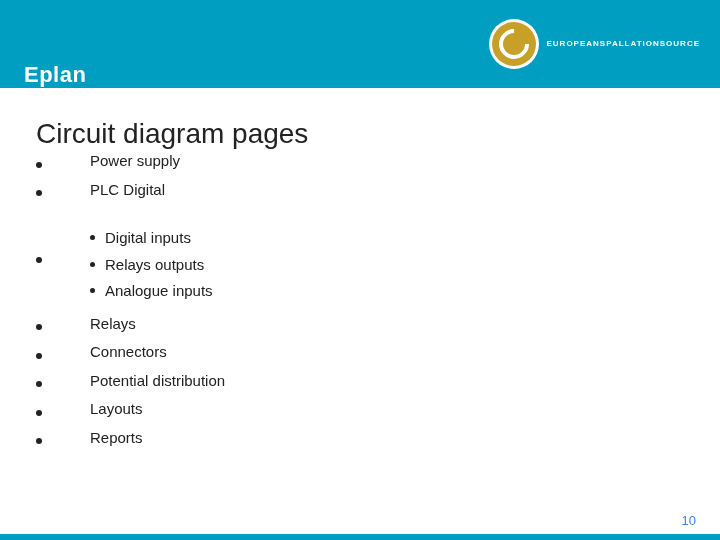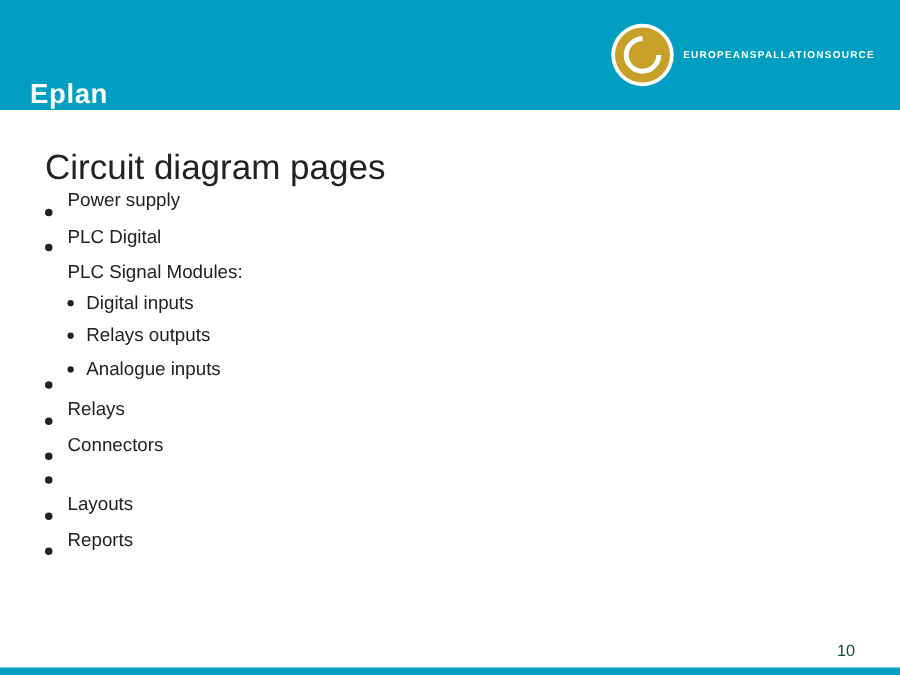--- a/index.html
+++ b/index.html
@@ -93,41 +93,42 @@
       color: #222;
     }
 
     .bullet-list {
       list-style: none;
       padding: 0;
     }
 
     .bullet-list > li {
       display: flex;
-      align-items: flex-end;
+      align-items: center;
       margin-bottom: 6px;
       font-size: 15px;
       color: #222;
       line-height: 1.5;
+      gap: 36px;
     }
 
     .bullet-dot {
       width: 6px;
       height: 6px;
       border-radius: 50%;
       background: #222;
       margin-top: 7px;
       margin-right: 12px;
       flex-shrink: 0;
     }
 
     .sub-list {
       list-style: none;
       padding: 0;
-      margin-top: 2px;
+      margin-top: 20px;
     }
 
     .sub-list li {
       display: flex;
       align-items: flex-start;
       margin-bottom: 4px;
       font-size: 15px;
       color: #222;
       line-height: 1.5;
     }
@@ -138,23 +139,23 @@
       border-radius: 50%;
       background: #222;
       margin-top: 8px;
       margin-right: 10px;
       flex-shrink: 0;
     }
 
     .page-number {
       position: absolute;
       bottom: 12px;
-      right: 36px;
+      right: 24px;
       font-size: 13px;
-      color: #14532d;
+      color: #3b82f6;
     }
 
     .footer-line {
       position: absolute;
       bottom: 0;
       left: 0;
       right: 0;
       height: 6px;
       background: #009fc2;
     }
@@ -186,21 +187,20 @@
       <div class="bullet-dot"></div>
       <span>Power supply</span>
     </li>
     <li>
       <div class="bullet-dot"></div>
       <span>PLC Digital</span>
     </li>
     <li>
       <div class="bullet-dot"></div>
       <div>
-        <span>PLC Signal Modules:</span>
         <ul class="sub-list">
           <li>
             <div class="sub-bullet-dot"></div>
             <span>Digital inputs</span>
           </li>
           <li>
             <div class="sub-bullet-dot"></div>
             <span>Relays outputs</span>
           </li>
           <li>
@@ -213,20 +213,21 @@
     <li>
       <div class="bullet-dot"></div>
       <span>Relays</span>
     </li>
     <li>
       <div class="bullet-dot"></div>
       <span>Connectors</span>
     </li>
     <li>
       <div class="bullet-dot"></div>
+      <span>Potential distribution</span>
     </li>
     <li>
       <div class="bullet-dot"></div>
       <span>Layouts</span>
     </li>
     <li>
       <div class="bullet-dot"></div>
       <span>Reports</span>
     </li>
   </ul>

